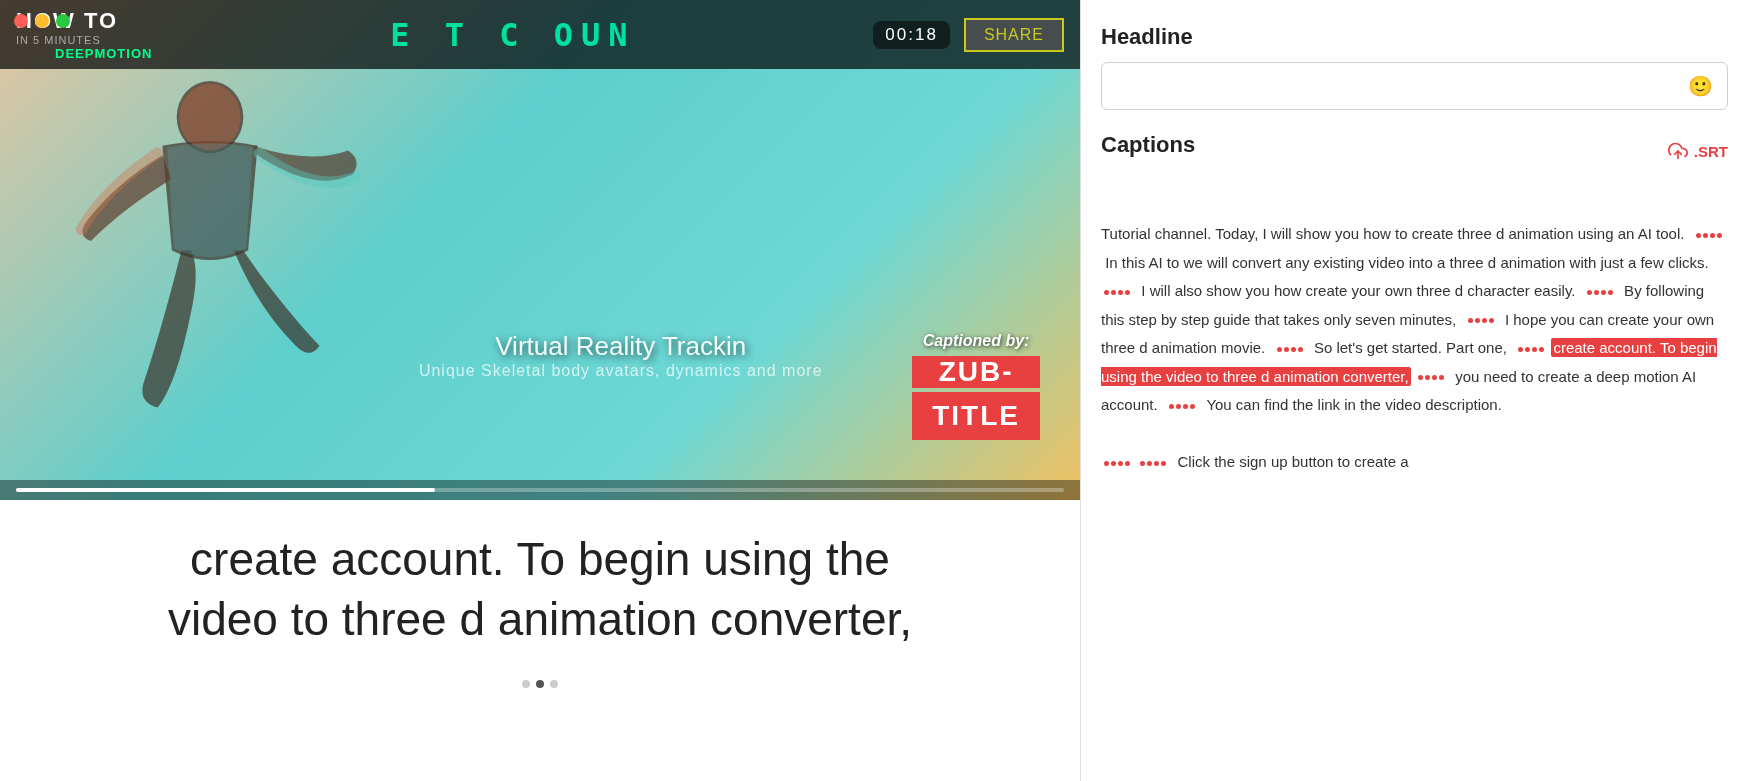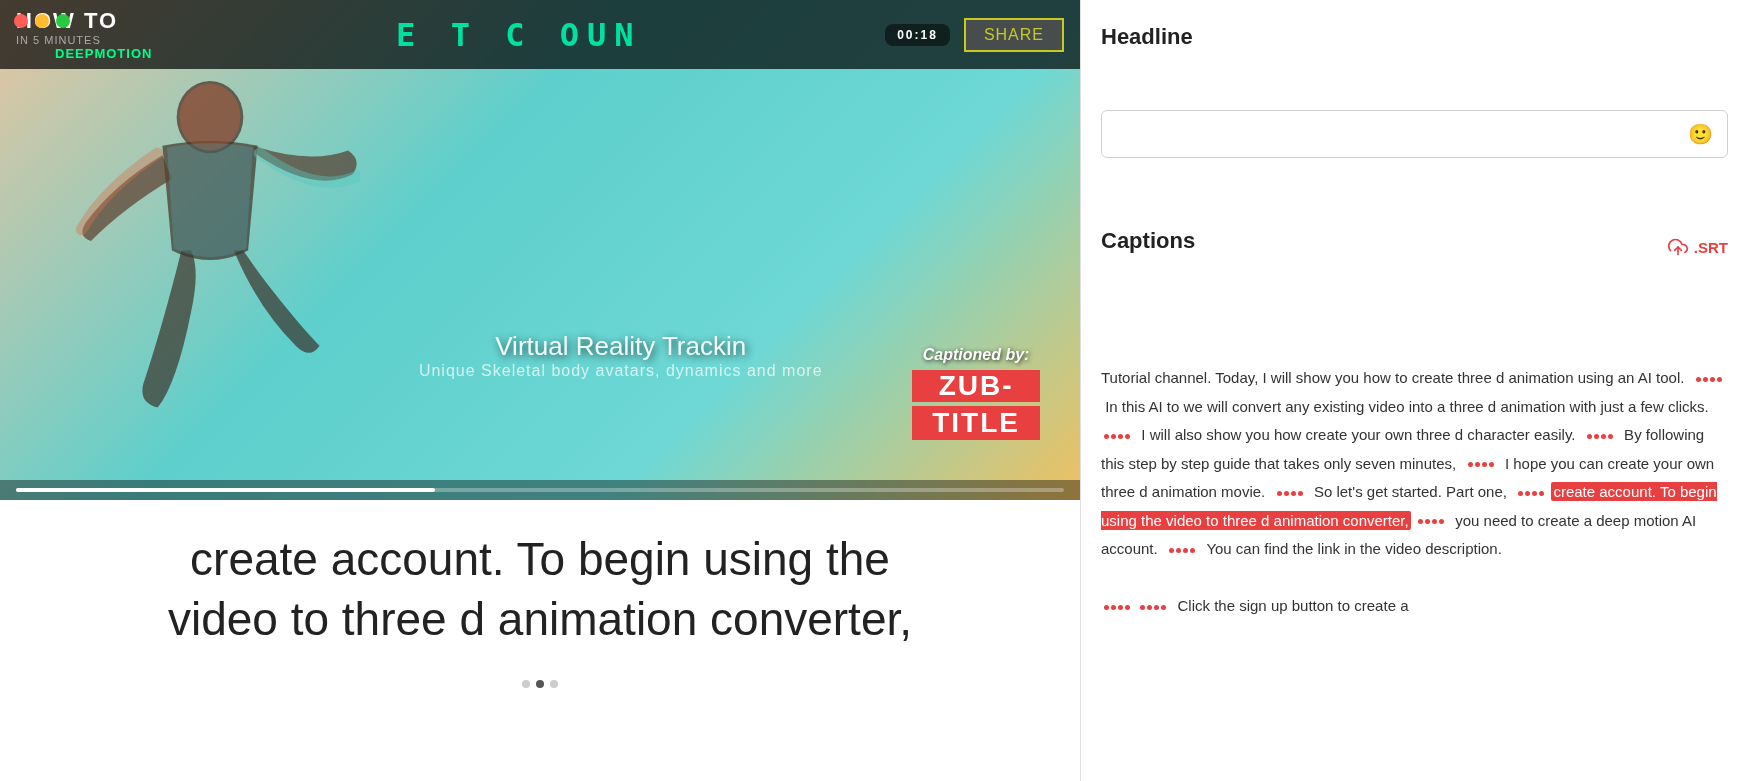--- a/index.html
+++ b/index.html
@@ -75,22 +75,22 @@
     .deepmotion-logo {
       color: #00ff88;
       font-size: 13px;
       font-weight: 700;
       letter-spacing: 1px;
       padding-left: 39px;
     }
 
     .timer-display {
       color: #fff;
-      font-size: 12px;
-      font-weight: 700;
+      font-size: 17px;
+      font-weight: 400;
       letter-spacing: 2px;
       background: rgba(0,0,0,0.5);
       padding: 4px 12px;
       border-radius: 8px;
     }
 
     .share-button {
       background: rgba(80,80,80,0.8);
       color: #c8c820;
       border: 2px solid #c8c820;
@@ -150,21 +150,21 @@
       padding: 0 20px;
       margin-bottom: 4px;
       letter-spacing: 2px;
     }
 
     .title-box {
       background: #e84040;
       color: #fff;
       font-size: 28px;
       font-weight: 900;
-      padding: 1px 20px;
+      padding: 8px 20px;
       letter-spacing: 2px;
     }
 
     
     .video-progress-area {
       position: absolute;
       bottom: 0;
       left: 0;
       right: 0;
       background: rgba(0,0,0,0.4);
@@ -218,21 +218,20 @@
     }
 
     
     .right-panel {
       flex: 1;
       border-left: 1px solid #e0e0e0;
       display: flex;
       flex-direction: column;
       padding: 24px 20px;
       overflow: hidden;
-      gap: 48px;
     }
 
     .section-title {
       font-size: 22px;
       font-weight: 600;
       color: #222;
       margin-bottom: 12px;
     }
 
     .headline-input-wrap {

